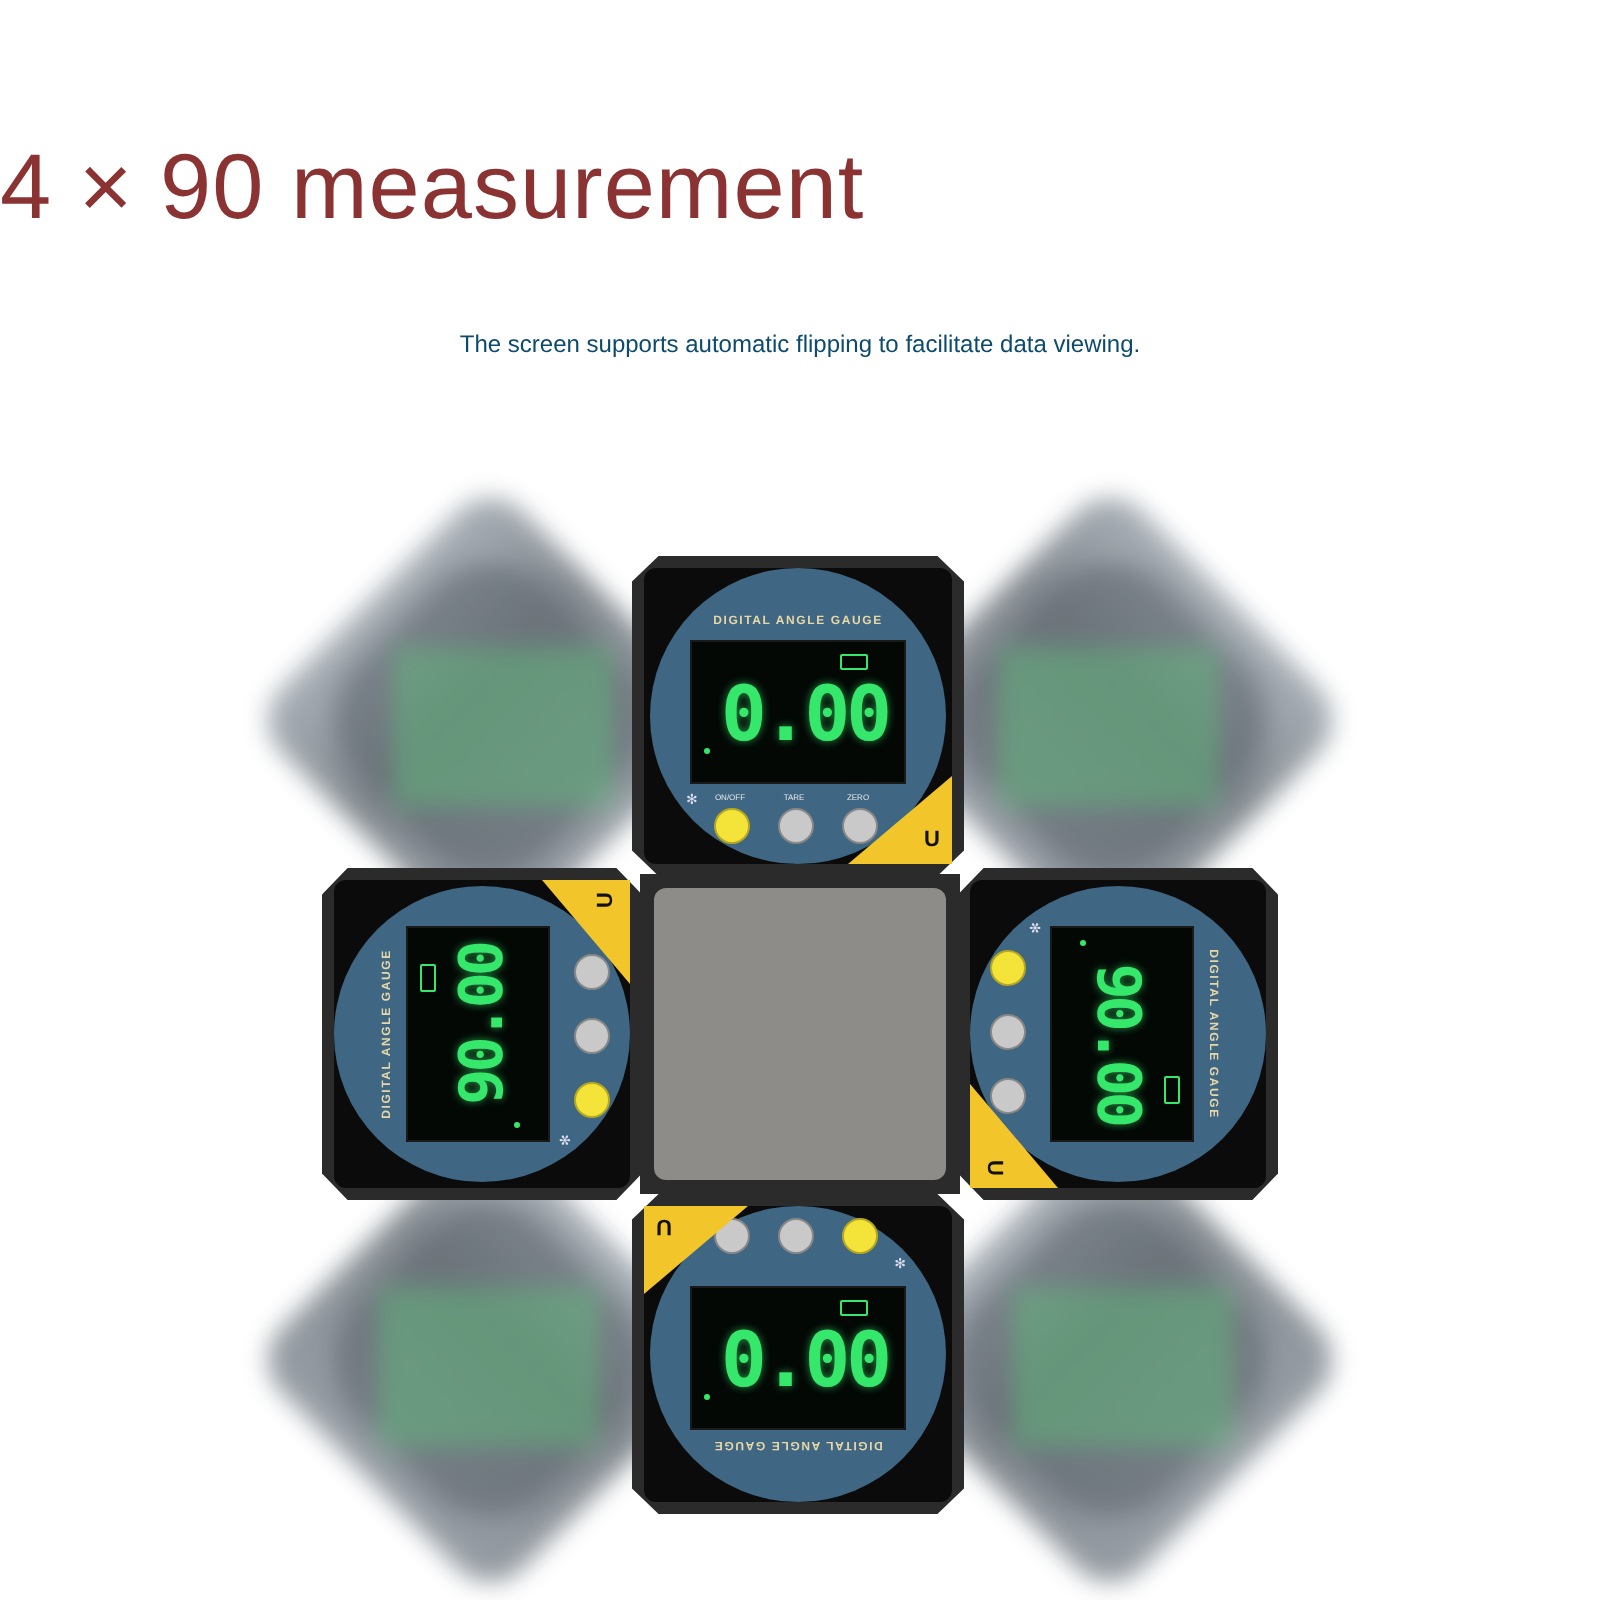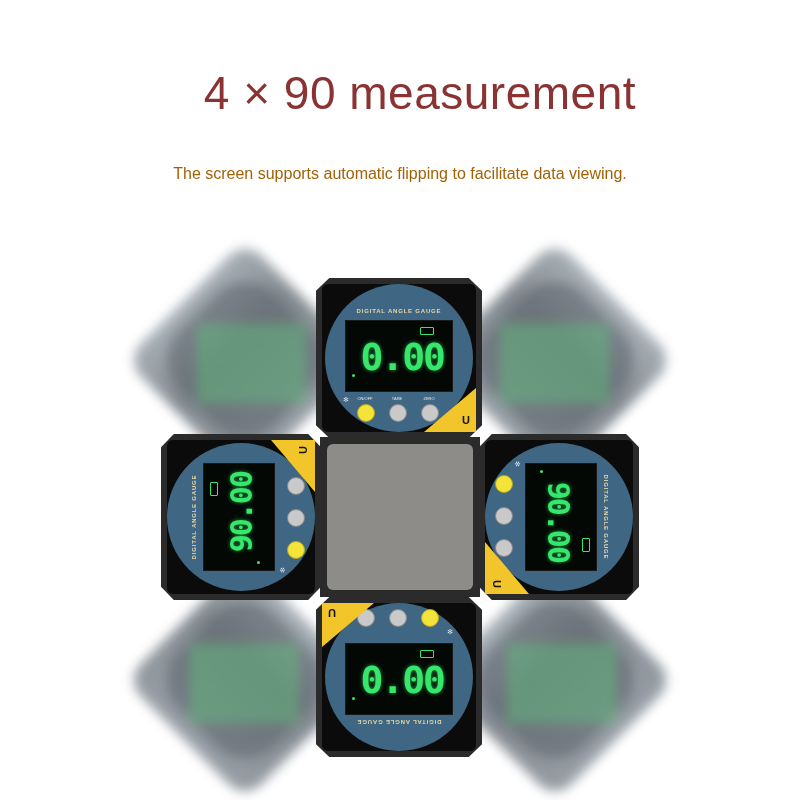--- a/index.html
+++ b/index.html
@@ -1,18 +1,18 @@
 <!DOCTYPE html>
 <html><head>
 <meta charset="utf-8">
 <style>
   html,body{margin:0;padding:0;background:#ffffff;}
   body{width:800px;height:800px;position:relative;overflow:hidden;font-family:"Liberation Sans",sans-serif;}
-  .title{position:absolute;left:0;top:66px;width:636px;text-align:right;font-size:46px;color:#8b3333;letter-spacing:0.5px;}
-  .subtitle{position:absolute;left:0;top:165px;width:800px;text-align:center;font-size:16px;color:#a16207;}
+  .title{position:absolute;left:0;top:66px;width:636px;text-align:left;font-size:46px;color:#8b3333;letter-spacing:0.5px;}
+  .subtitle{position:absolute;left:0;top:165px;width:800px;text-align:center;font-size:12px;color:#0c4a6e;}
   .stage{position:absolute;left:0;top:0;width:800px;height:800px;}
 
   
   .ghost{position:absolute;width:170px;height:170px;border-radius:22px;filter:blur(6px);
     background:linear-gradient(180deg,#9aa3ab 0%,#6d757c 40%,#858d95 100%);opacity:0.85;overflow:hidden;}
   .ghost .stripes{position:absolute;left:30px;top:50px;width:110px;height:80px;
     background:repeating-linear-gradient(90deg,rgba(60,200,100,0.0) 0 6px,rgba(60,210,100,0.85) 6px 10px);filter:blur(1.5px);}
   .ghost .dark{position:absolute;inset:18px;border-radius:40px;background:rgba(50,60,70,0.45);}
 
   

